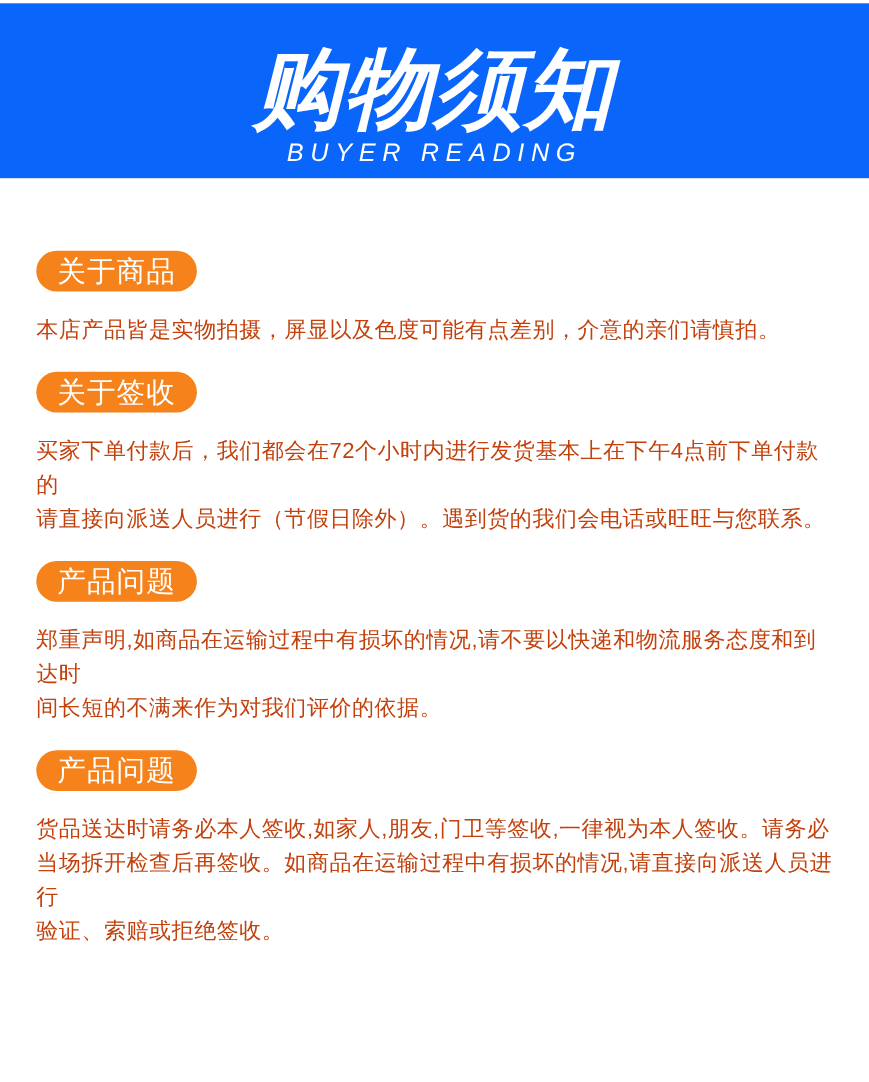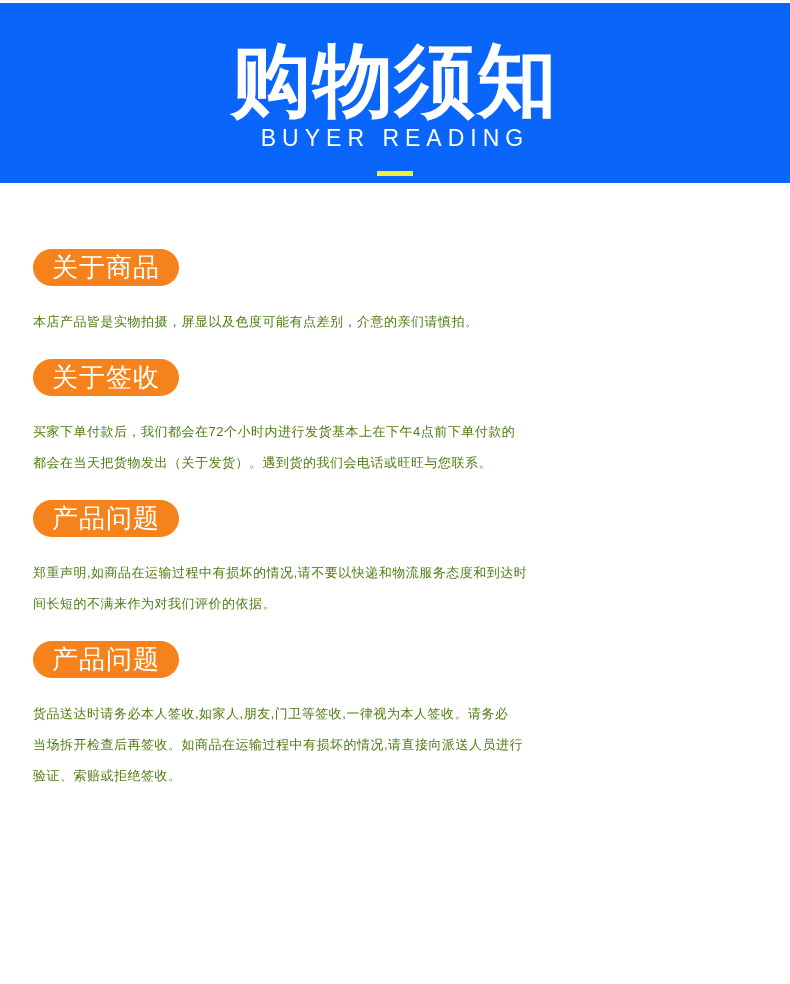--- a/index.html
+++ b/index.html
@@ -9,25 +9,26 @@
     font-family: "Liberation Sans", sans-serif;
   }
   .page {
     width: 790px;
     height: 984px;
     background: #ffffff;
     overflow: hidden;
   }
   .hero {
     margin-top: 3px;
-    height: 180px;
+    height: 159px;
     background: #0a66fa;
     display: flex;
     flex-direction: column;
     align-items: center;
+    font-style: italic;
   }
   .hero-title {
     margin-top: 34px;
     font-size: 80px;
     line-height: 1.1;
     font-weight: bold;
     color: #ffffff;
     letter-spacing: 2px;
     white-space: nowrap;
   }
@@ -60,23 +61,23 @@
     color: #ffffff;
     font-size: 26px;
     font-weight: normal;
     line-height: 37px;
     padding: 0 19px;
     border-radius: 20px;
     letter-spacing: 1px;
   }
   .body-text {
     margin: 20px 0 0 0;
-    font-size: 13px;
+    font-size: 20px;
     line-height: 31px;
-    color: #4d7c0f;
+    color: #c2410c;
     white-space: pre-line;
     letter-spacing: 0.5px;
   }
 </style>
 </head>
 <body>
 
 <div class="page">
 
   <div class="hero">
@@ -89,21 +90,21 @@
 
     <div class="section first">
       <span class="badge">关于商品</span>
       <p class="body-text">本店产品皆是实物拍摄，屏显以及色度可能有点差别，介意的亲们请慎拍。</p>
     </div>
 
 
     <div class="section">
       <span class="badge">关于签收</span>
       <p class="body-text">买家下单付款后，我们都会在72个小时内进行发货基本上在下午4点前下单付款的
-都会在当天把货物发出（关于发货）。遇到货的我们会电话或旺旺与您联系。</p>
+请直接向派送人员进行（节假日除外）。遇到货的我们会电话或旺旺与您联系。</p>
     </div>
 
     <div class="section">
       <span class="badge">产品问题</span>
       <p class="body-text">郑重声明,如商品在运输过程中有损坏的情况,请不要以快递和物流服务态度和到达时
 间长短的不满来作为对我们评价的依据。</p>
     </div>
 
     <div class="section">
       <span class="badge">产品问题</span>

